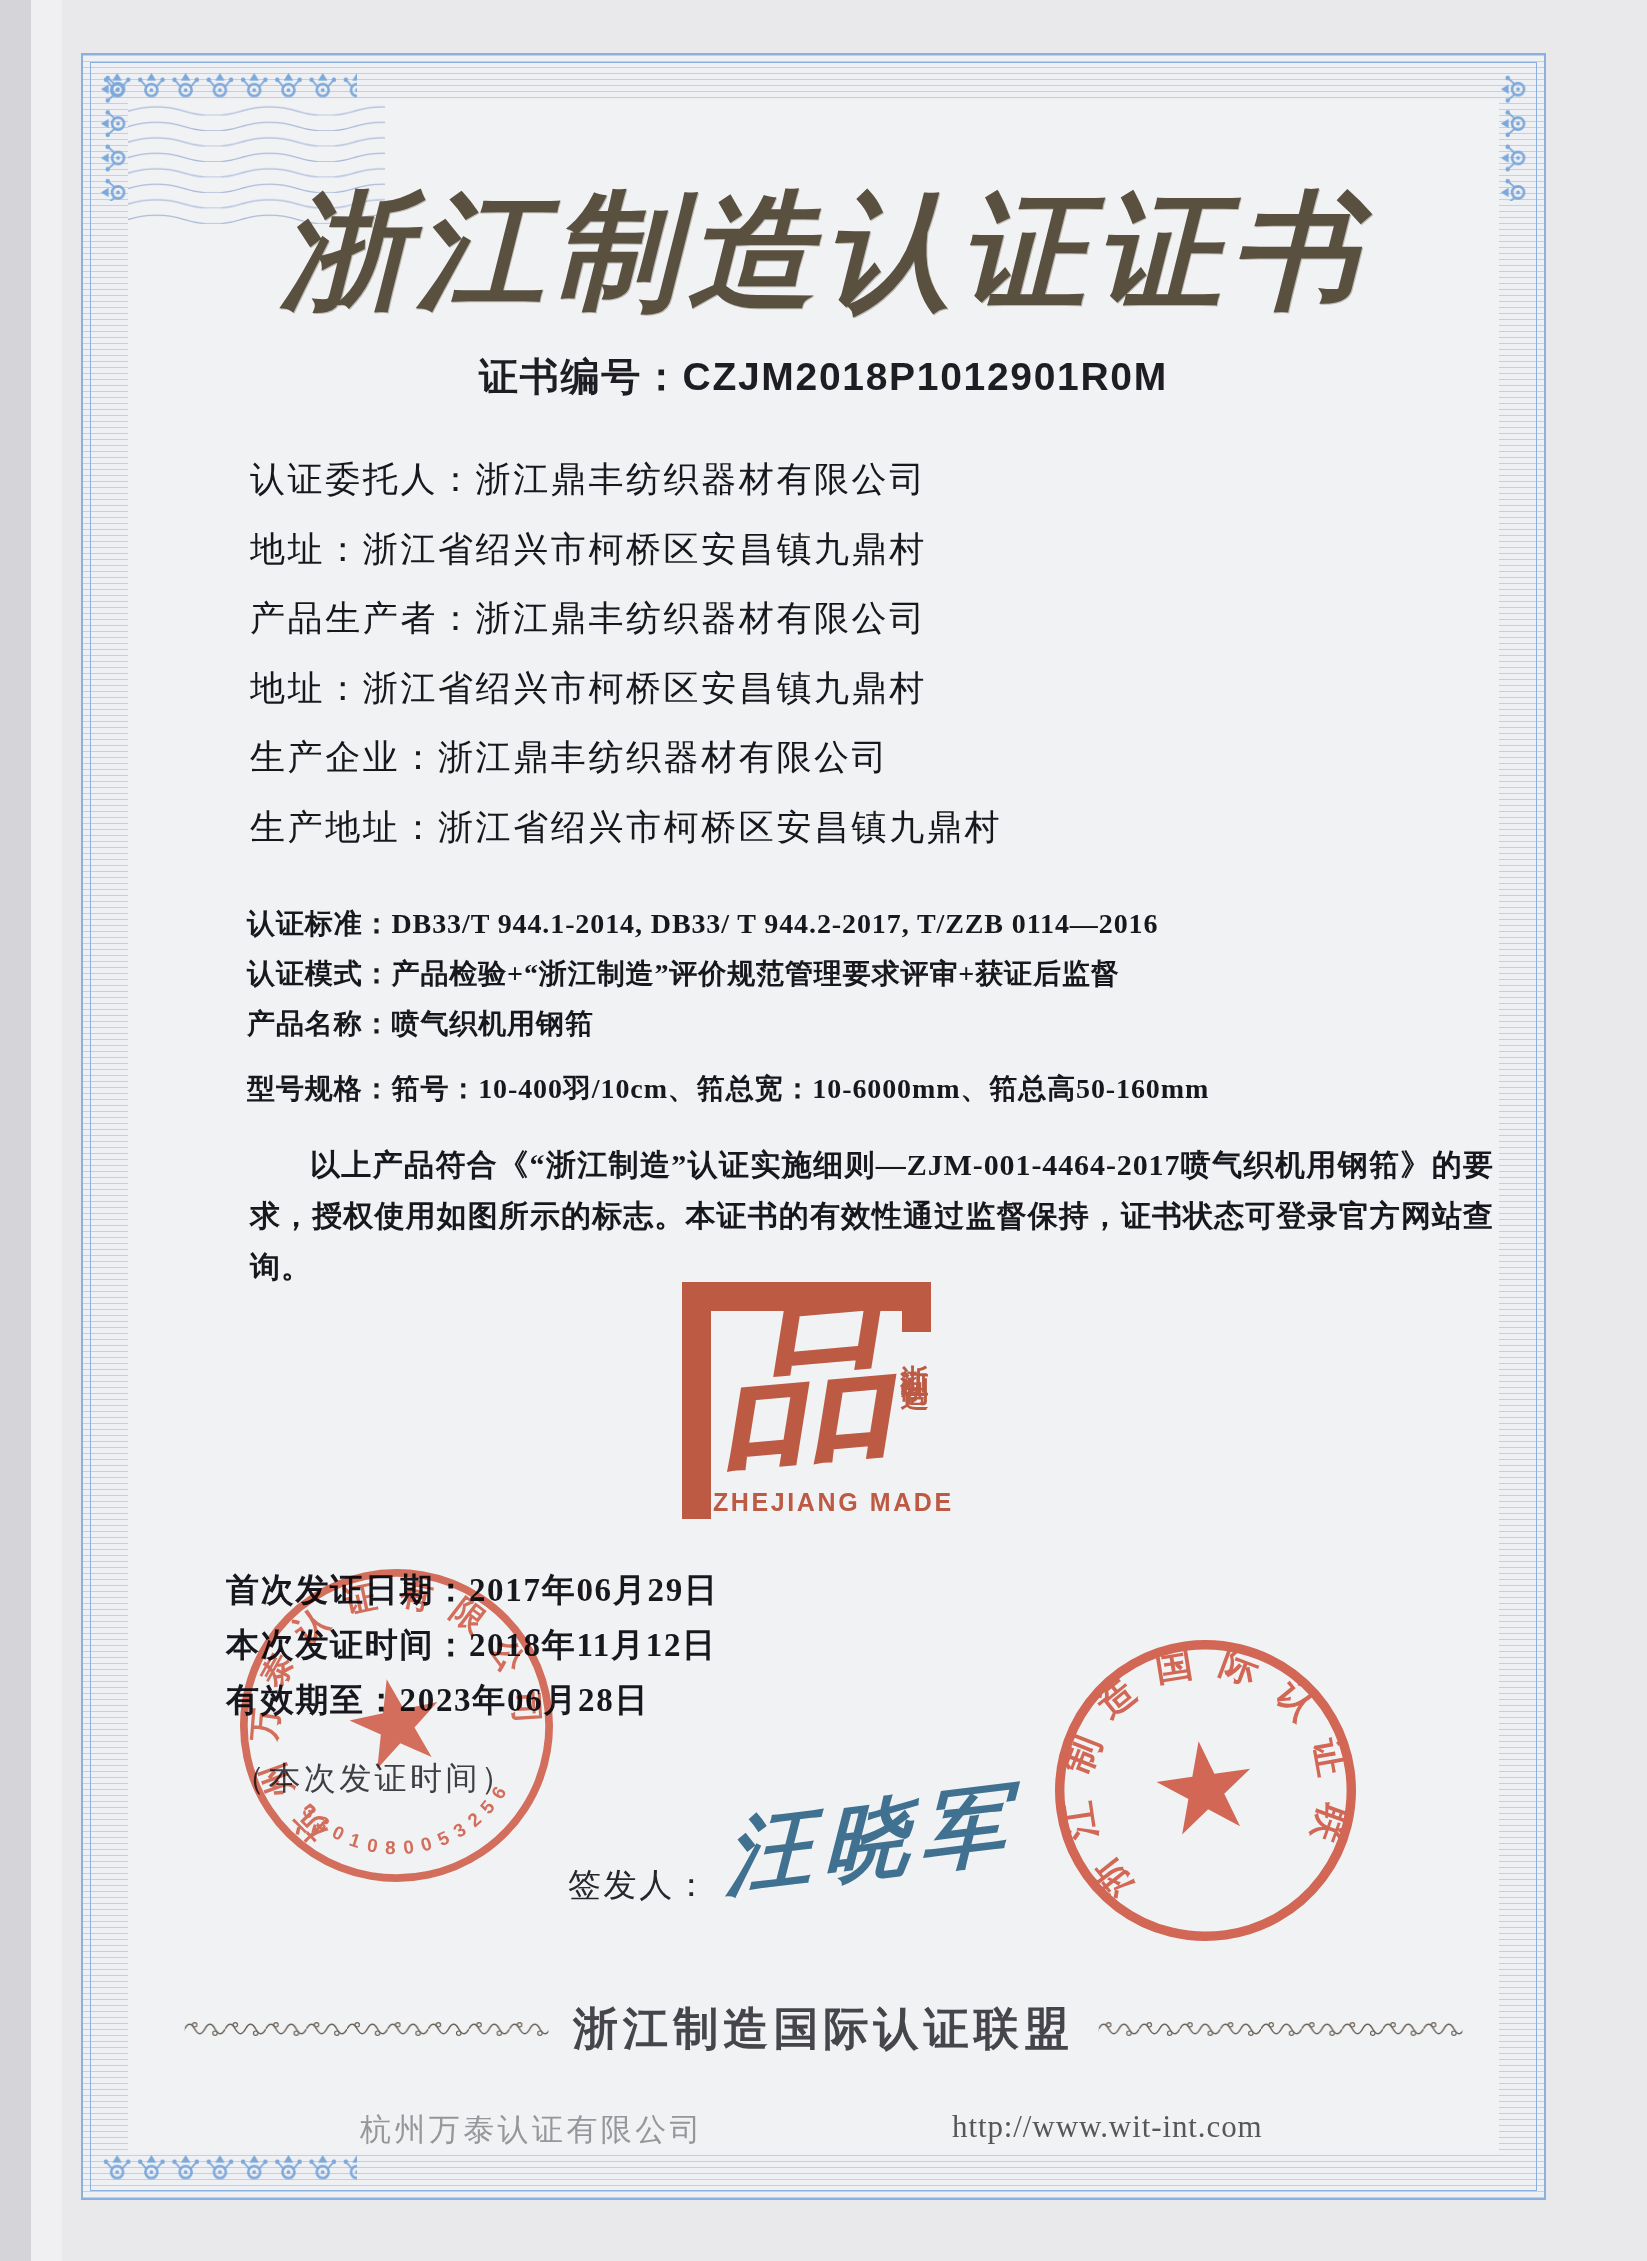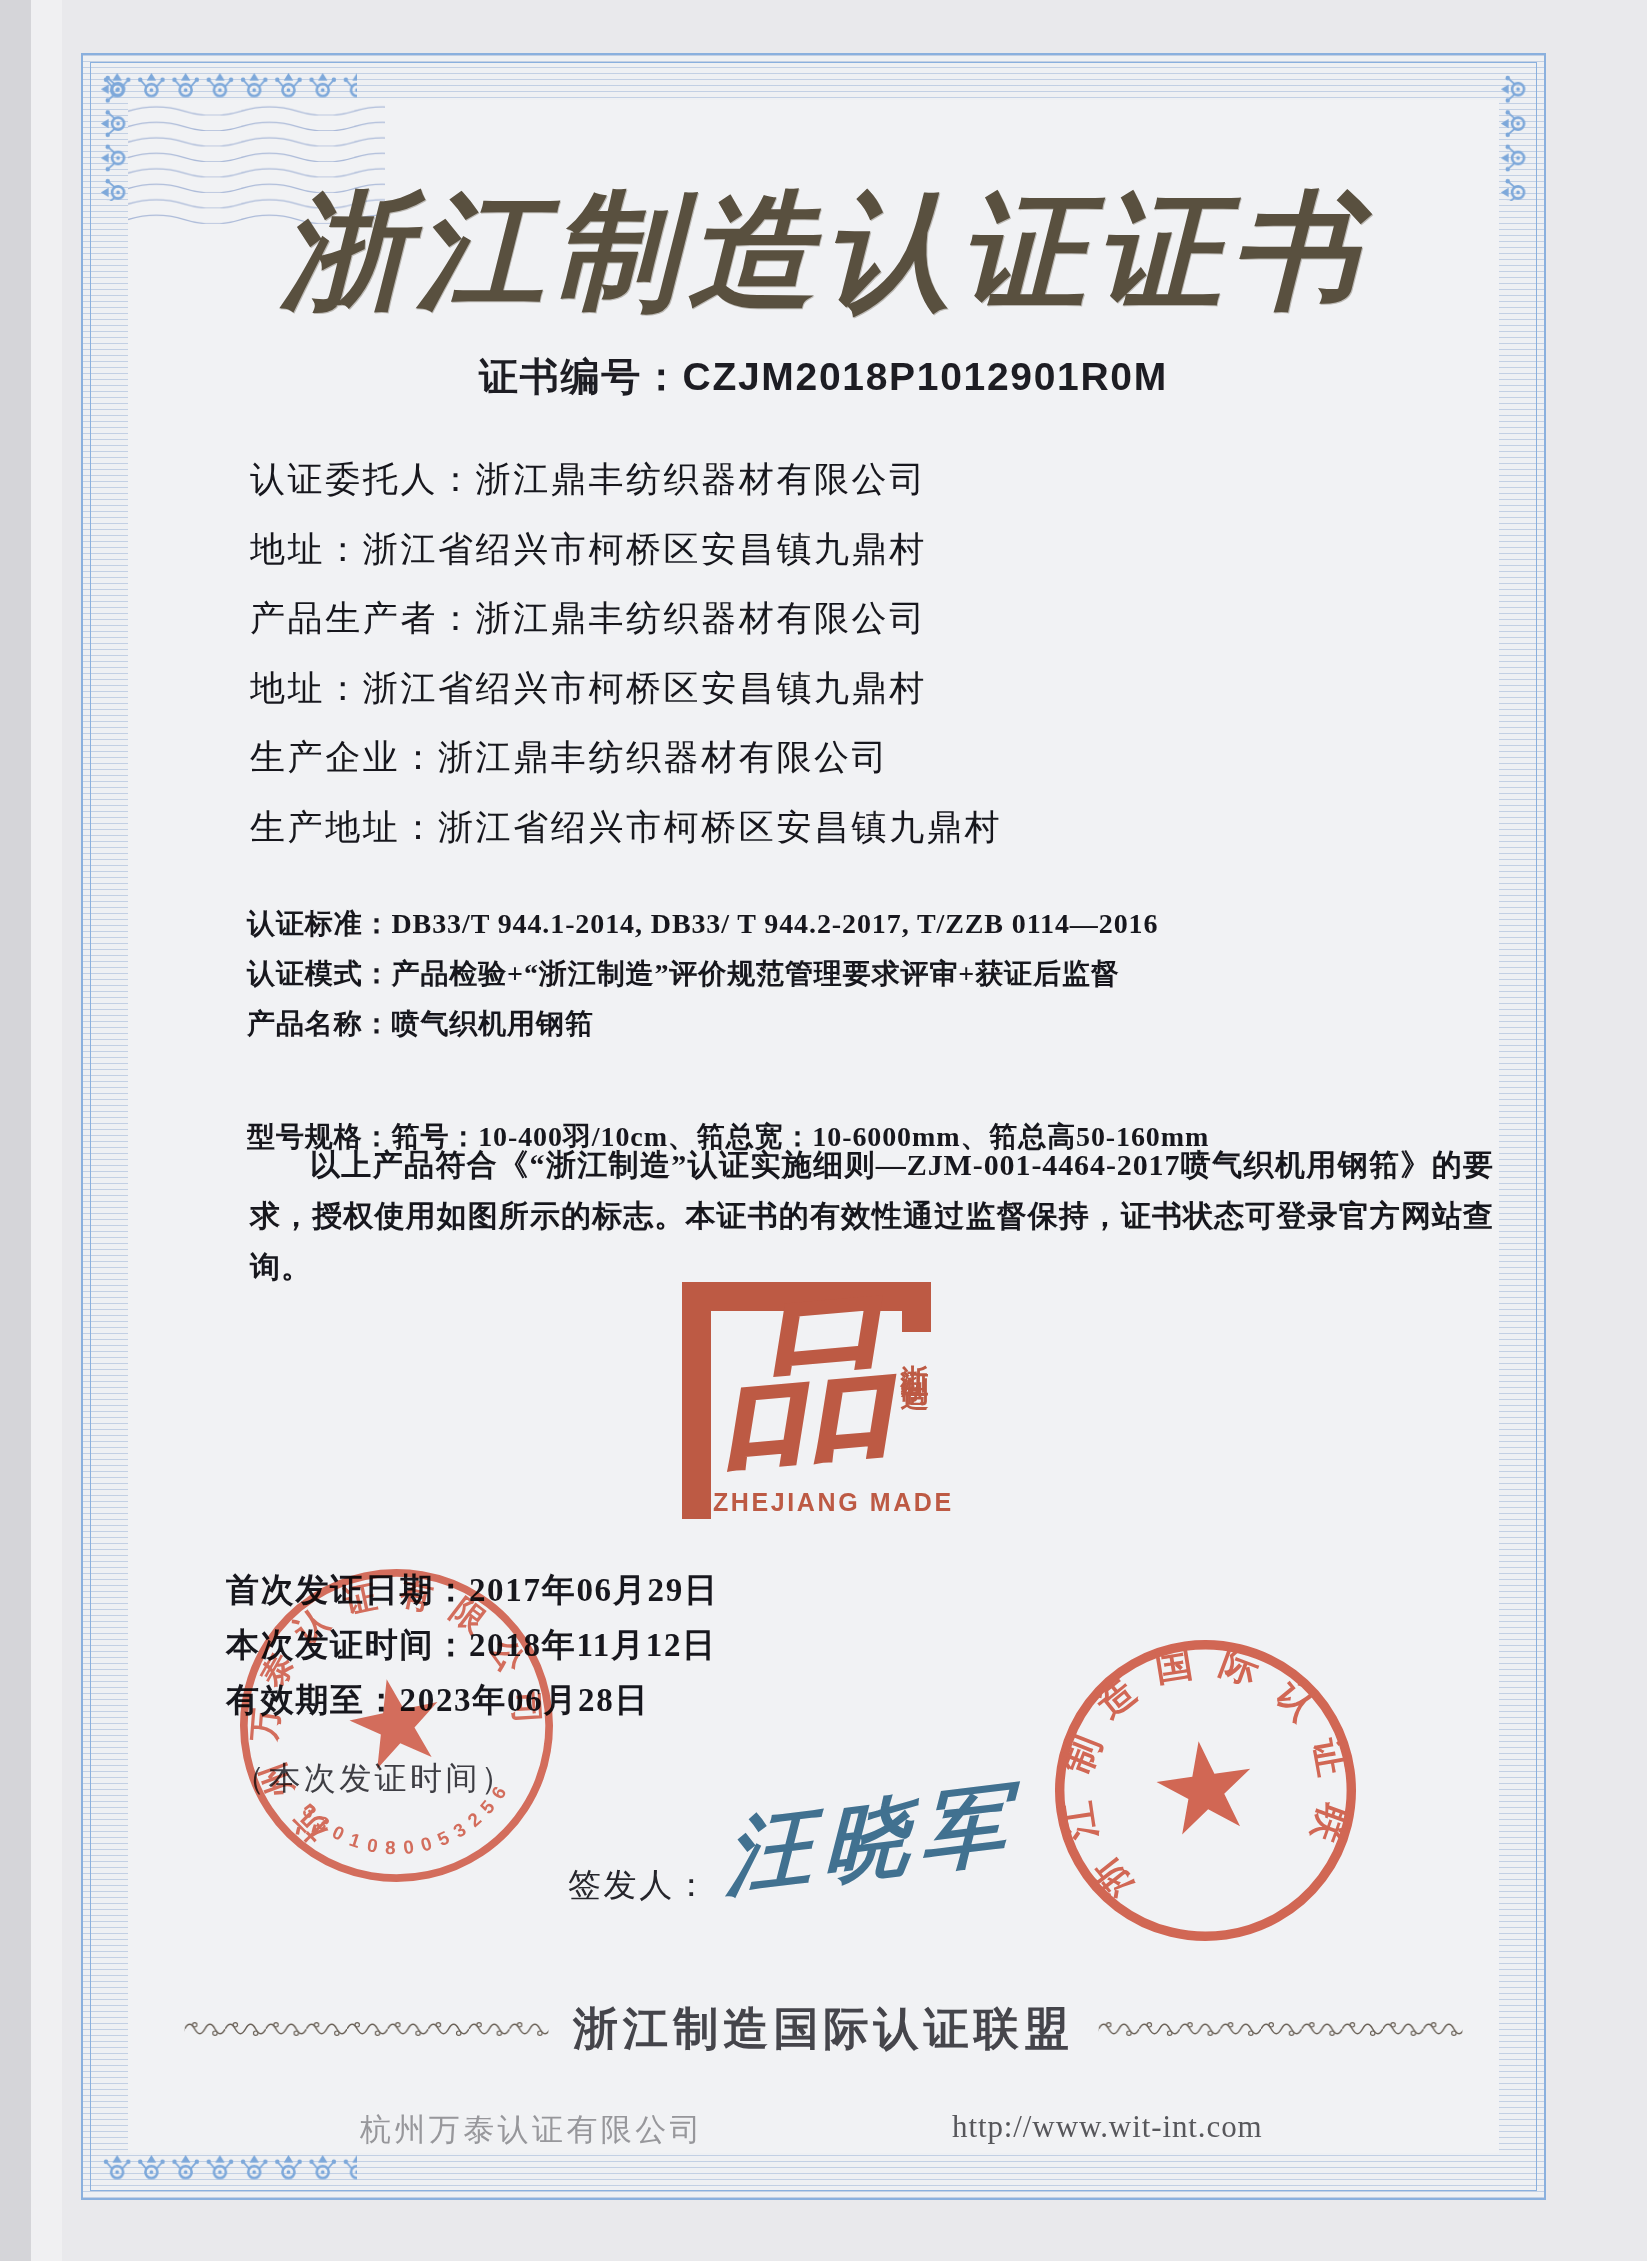--- a/index.html
+++ b/index.html
@@ -159,21 +159,21 @@
   <div class="abs infoline" style="top:456px">认证委托人：浙江鼎丰纺织器材有限公司</div>
   <div class="abs infoline" style="top:526px">地址：浙江省绍兴市柯桥区安昌镇九鼎村</div>
   <div class="abs infoline" style="top:595px">产品生产者：浙江鼎丰纺织器材有限公司</div>
   <div class="abs infoline" style="top:665px">地址：浙江省绍兴市柯桥区安昌镇九鼎村</div>
   <div class="abs infoline" style="top:804px">生产地址：浙江省绍兴市柯桥区安昌镇九鼎村</div>
   <div class="abs infoline" style="top:734px">生产企业：浙江鼎丰纺织器材有限公司</div>
 
   <div class="abs detline" style="top:905px">认证标准：DB33/T 944.1-2014, DB33/ T 944.2-2017, T/ZZB 0114—2016</div>
   <div class="abs detline" style="top:955px">认证模式：产品检验+“浙江制造”评价规范管理要求评审+获证后监督</div>
   <div class="abs detline" style="top:1005px">产品名称：喷气织机用钢筘</div>
-  <div class="abs detline" style="top:1118px">型号规格：筘号：10-400羽/10cm、筘总宽：10-6000mm、筘总高50-160mm</div>
+  <div class="abs detline" style="top:1070px">型号规格：筘号：10-400羽/10cm、筘总宽：10-6000mm、筘总高50-160mm</div>
 
   <div class="abs para">以上产品符合《“浙江制造”认证实施细则—ZJM-001-4464-2017喷气织机用钢筘》的要求，授权使用如图所示的标志。本证书的有效性通过监督保持，证书状态可登录官方网站查询。</div>
 
   <div class="abs logo">
     <div class="bar l"></div>
     <div class="bar t"></div>
     <div class="bar stub"></div>
     <div class="glyph">品</div>
     <div class="vtext">浙江制造</div>
     <div class="entext">ZHEJIANG MADE</div>

